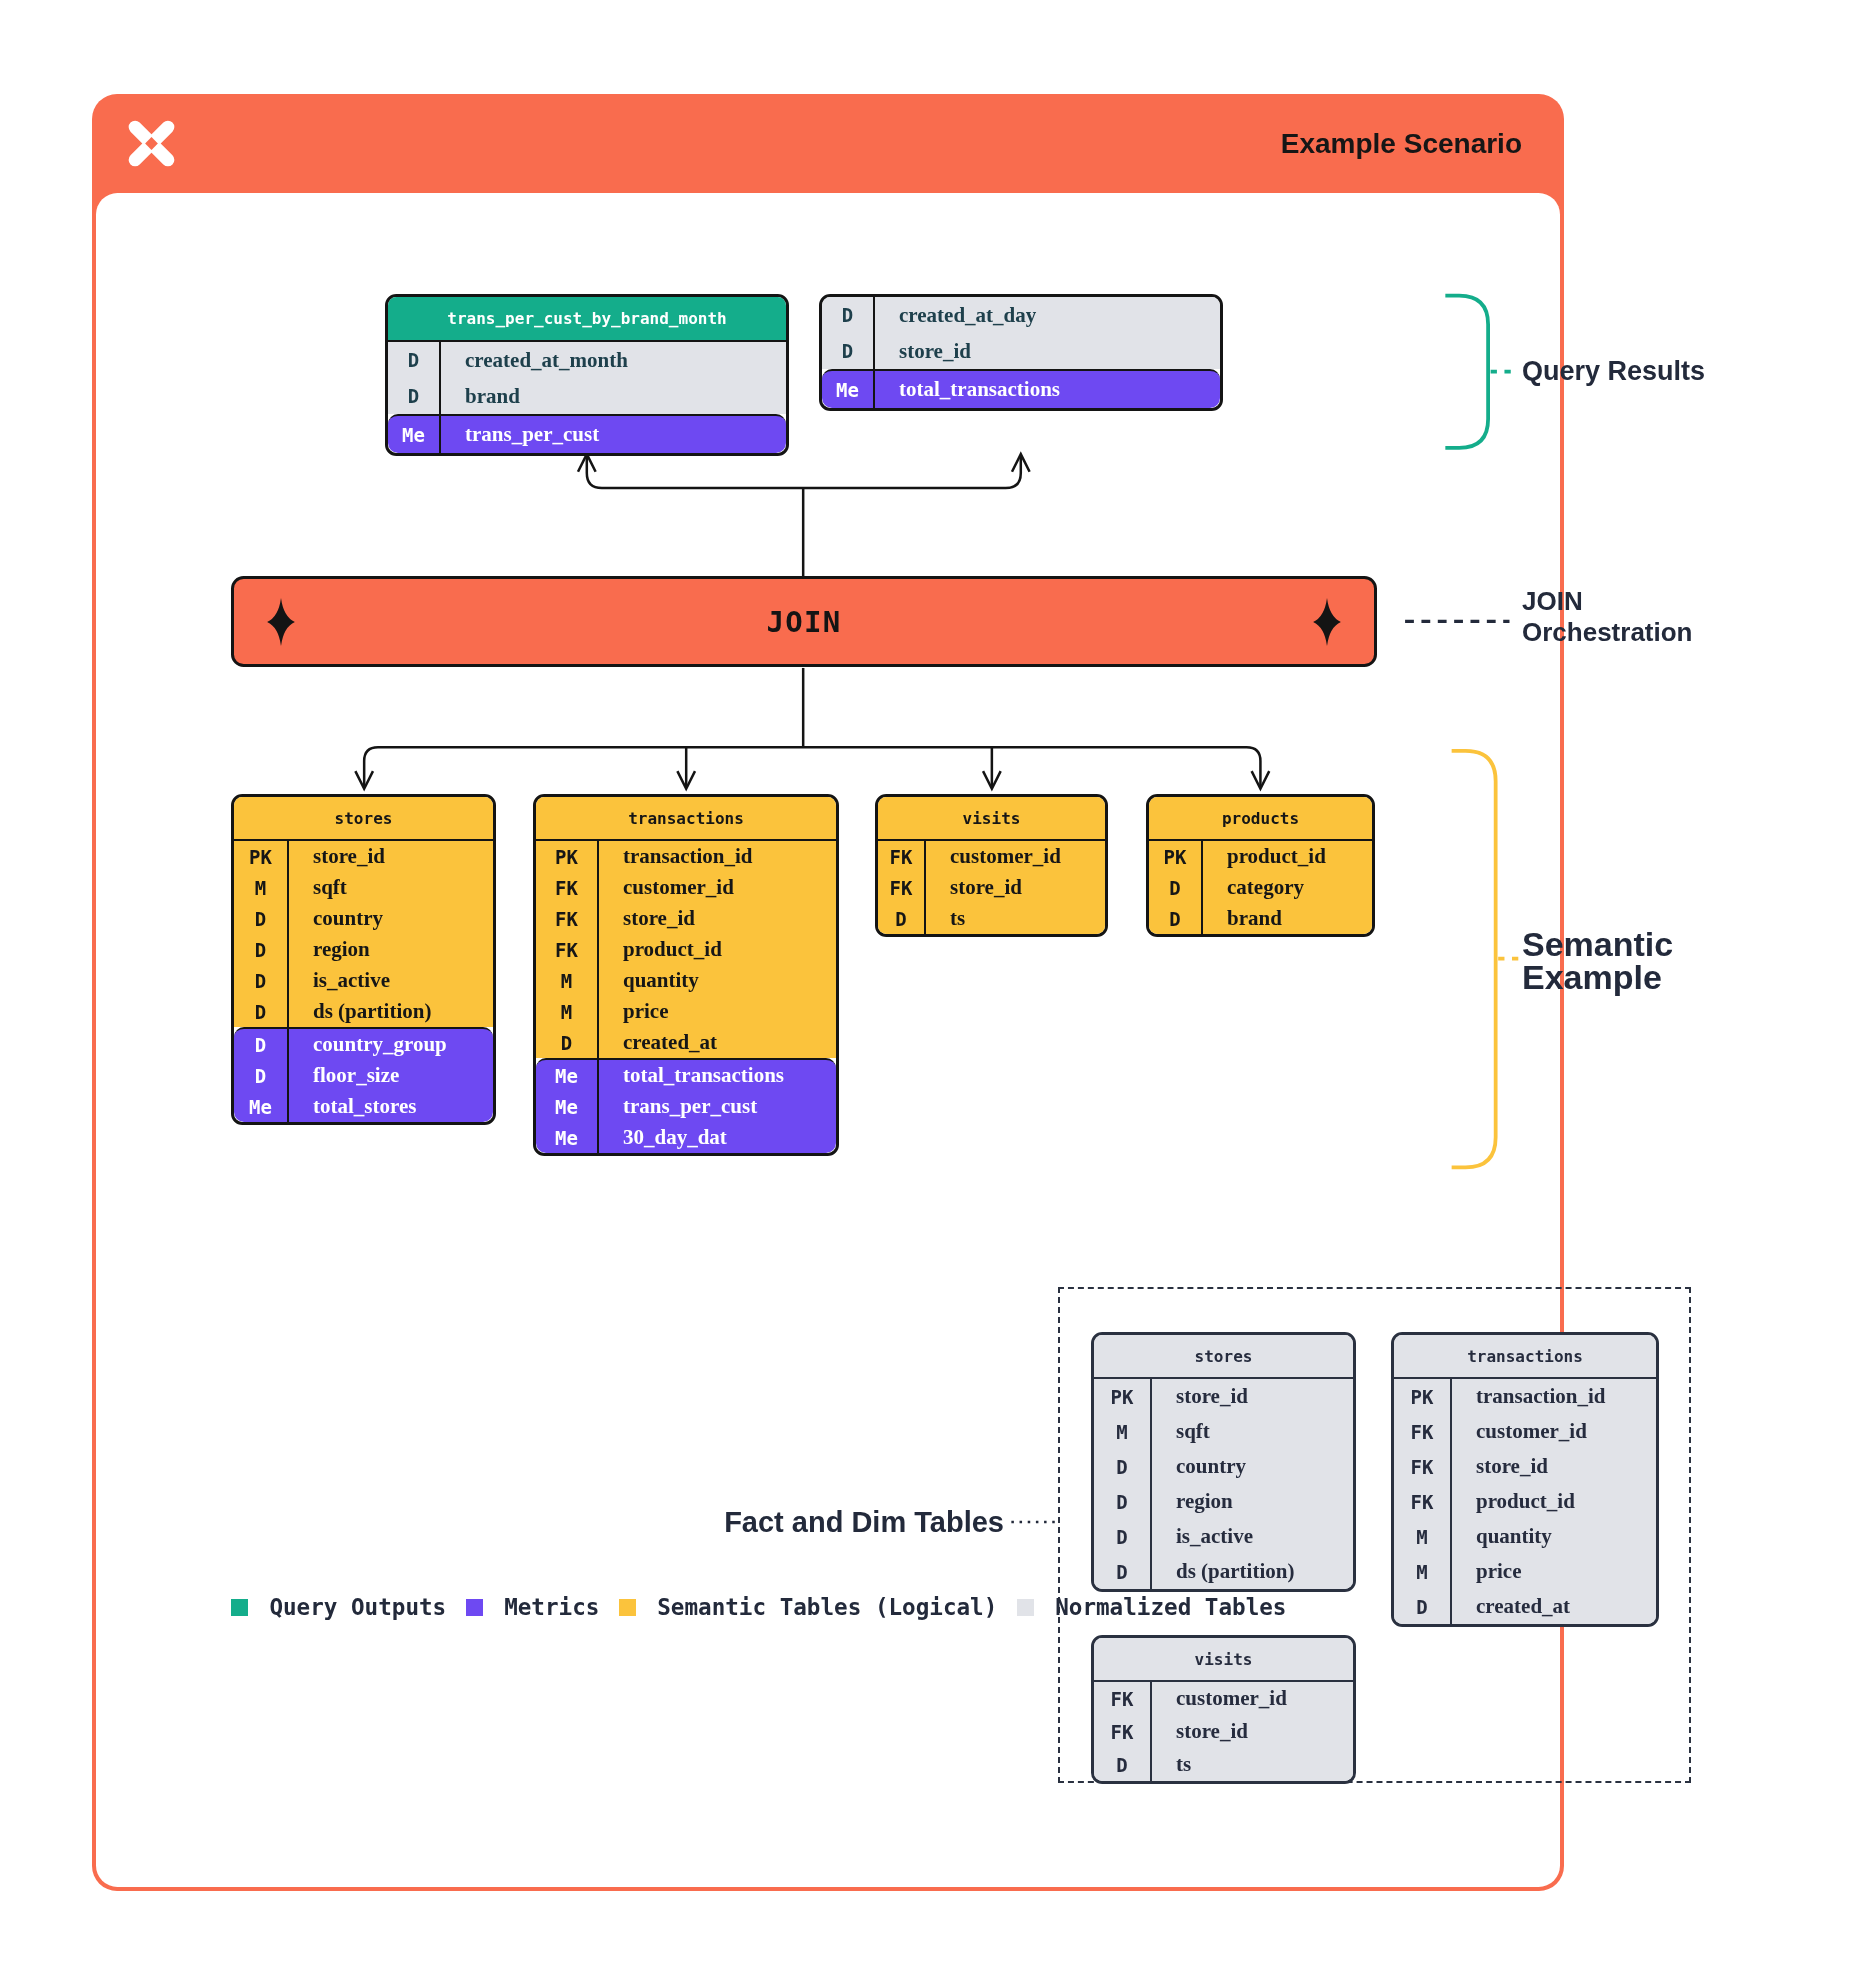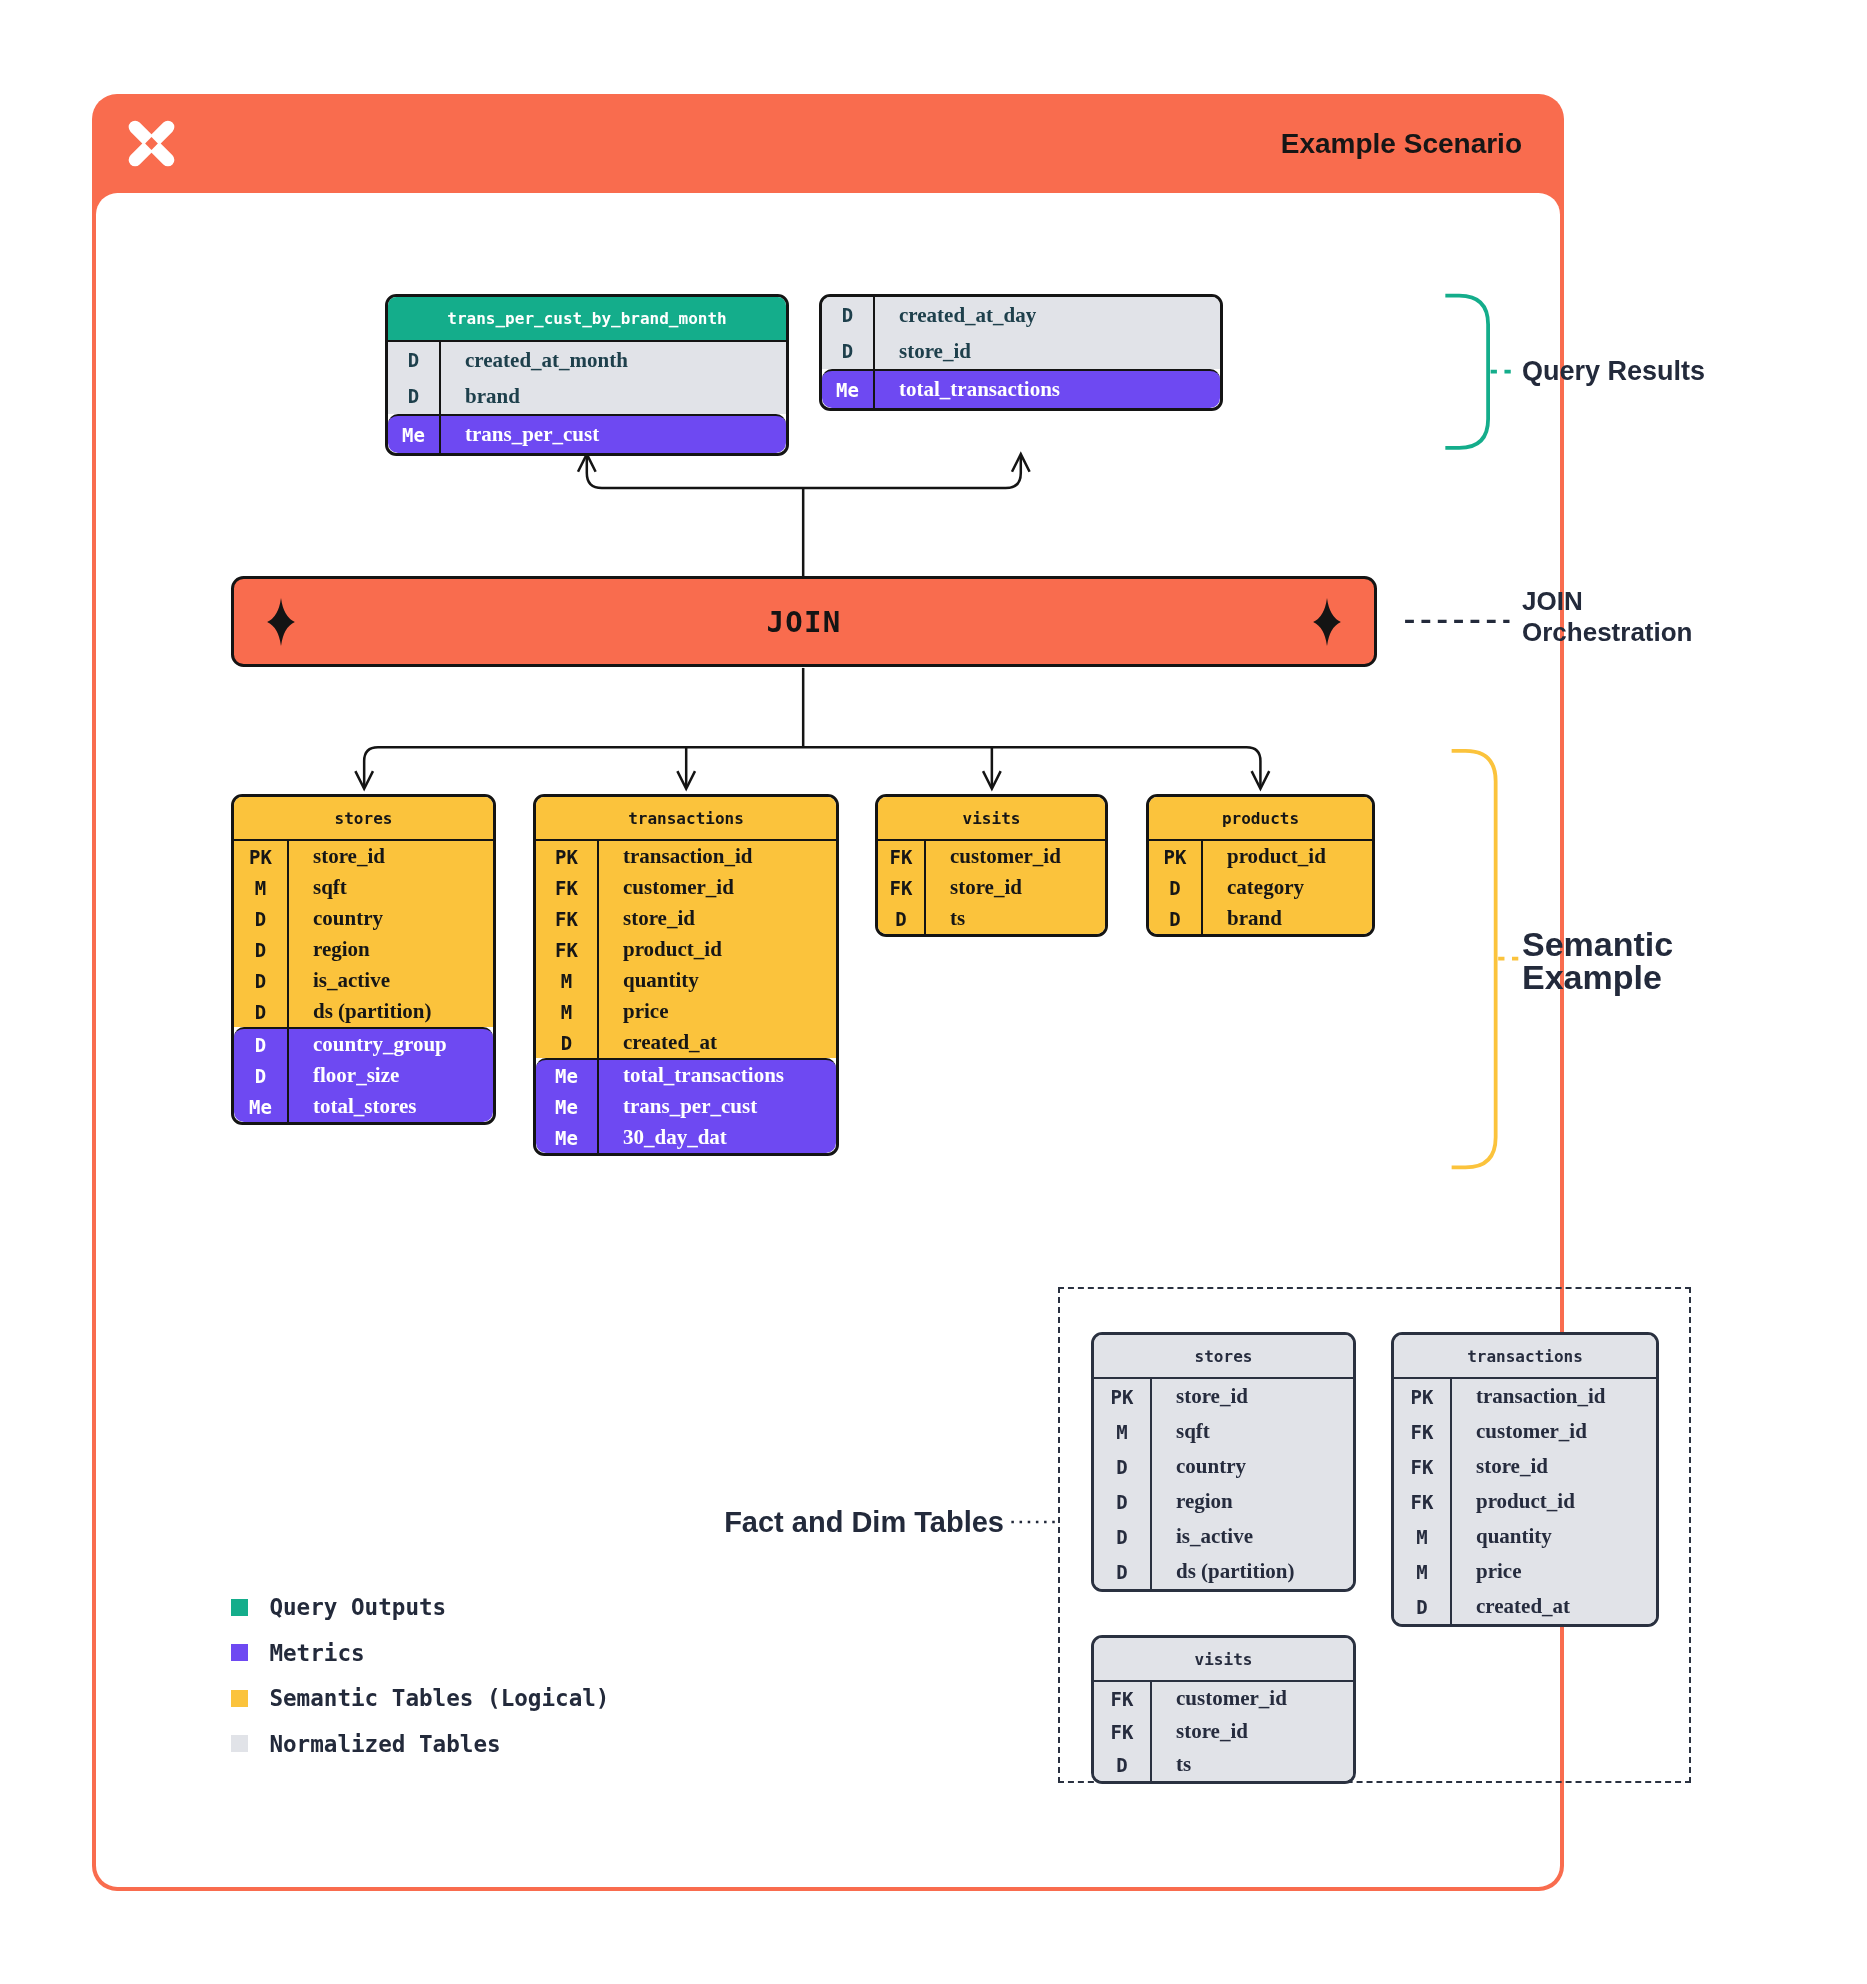--- a/index.html
+++ b/index.html
@@ -83,21 +83,21 @@
   #lbl-query-results{left:1522px;top:356px;font-size:27px;line-height:31px;}
   #lbl-join-orch{left:1522px;top:586px;font-size:26px;line-height:31px;}
   #lbl-semantic{left:1522px;top:928px;font-size:34px;line-height:33px;}
   #lbl-factdim{left:692px;top:1506px;width:312px;font-size:29px;text-align:right;}
 
   
   .dash-box{position:absolute;left:1058px;top:1287px;width:633px;height:496px;
     border:2.5px dashed #2A3140;}
 
   
-  .legend{position:absolute;left:231px;top:1594px;display:flex;flex-direction:column;gap:19.5px;}
+  .legend{position:absolute;left:231px;top:1594px;display:flex;flex-direction:row;gap:19.5px;}
   .legend-row{display:flex;align-items:center;height:26px;}
   .legend-swatch{width:17px;height:17px;flex:none;}
   .legend-label{margin-left:21.4px;font-weight:bold;font-size:22.6px;color:var(--navy);}
 
   .overlay{position:absolute;left:0;top:0;width:1868px;height:1985px;pointer-events:none;}
 </style>
 </head>
 <body>
 
 <div class="page">

